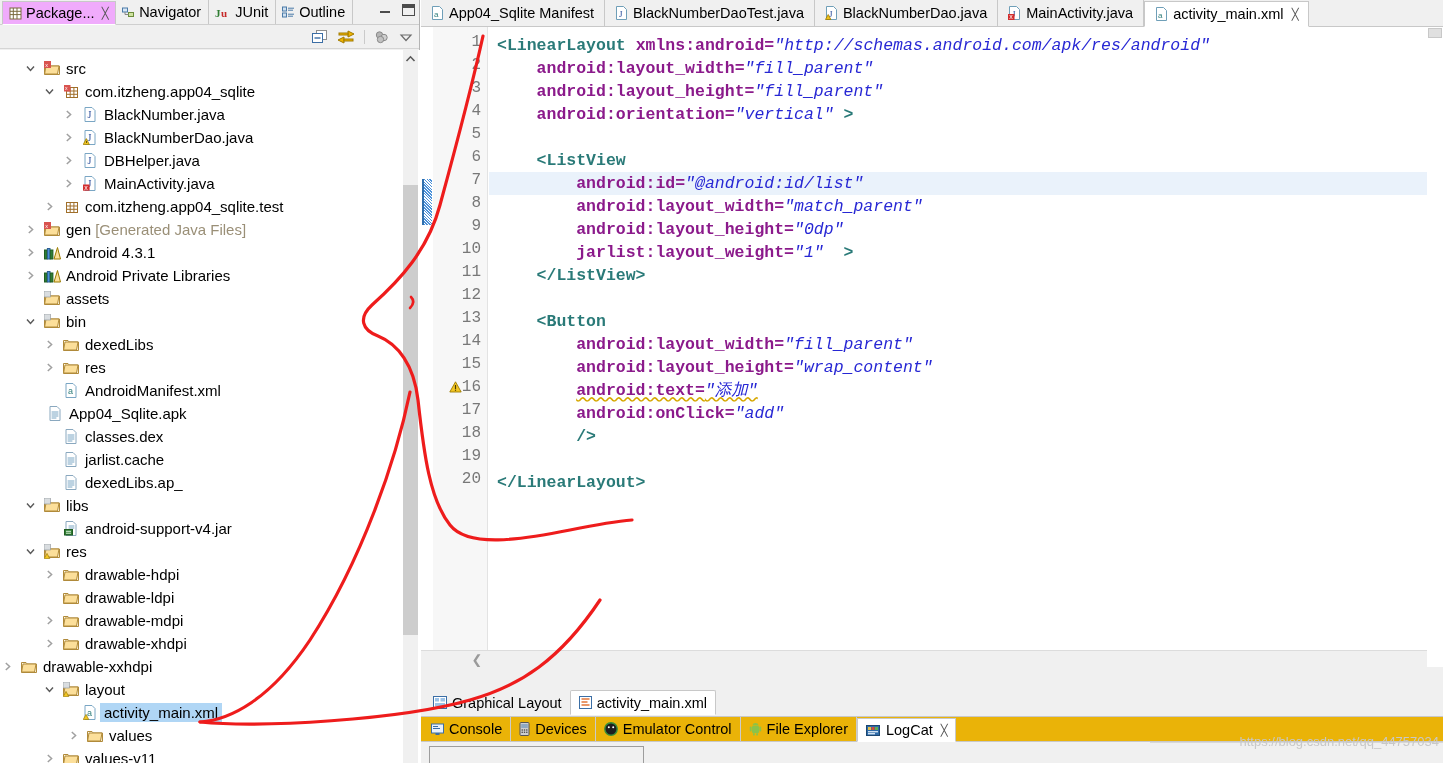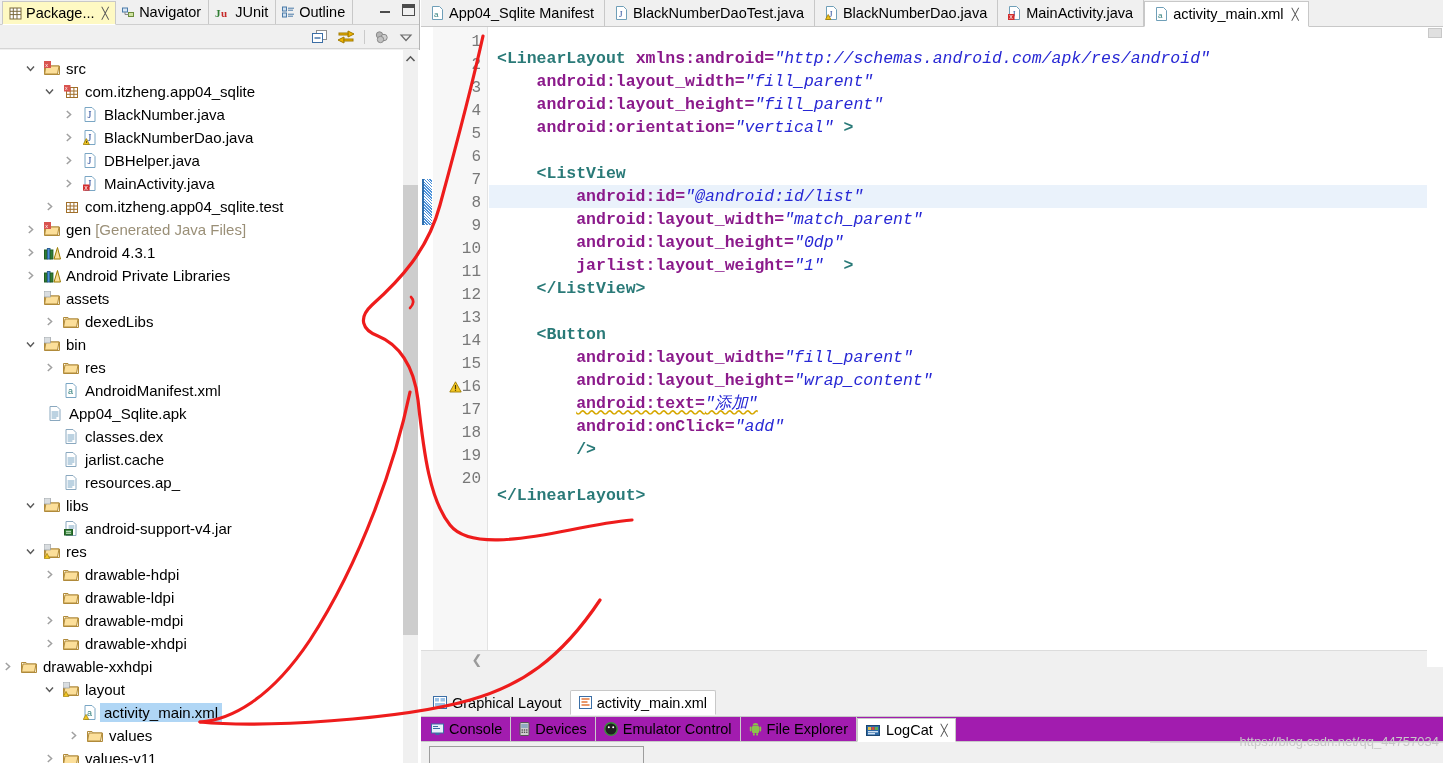--- a/index.html
+++ b/index.html
@@ -33,21 +33,21 @@
     display: flex; align-items: center; gap: 4px;
     height: 24px;
     padding: 0 7px 0 6px;
     font-size: 14.5px;
     color: #000;
     border-right: 1px solid #c8c8c8;
     white-space: nowrap;
     cursor: default;
   }
   .view-tab.active {
-    background: #fef9c3;
+    background: #f0abfc;
     border-top: 1px solid #c8c8c8;
     border-left: 1px solid #c8c8c8;
     border-right: 1px solid #c8c8c8;
     border-bottom: 1px solid #ffffff;
     margin-bottom: -1px;
     position: relative; z-index: 3;
   }
   .tab-close {
     font-size: 11px; color: #555; margin-left: 3px;
     transform: scale(1.05,1);
@@ -183,21 +183,21 @@
     font-size: 16px;
     color: #787878;
     line-height: 23px; height: 23px;
   }
   .warn-ic {
     position: absolute; left: 16px;
     width: 14px; height: 23px;
     line-height: 23px; font-size: 12px;
   }
   #code-lines {
-    position: absolute; left: 68px; top: 16px;
+    position: absolute; left: 68px; top: 3px;
     width: 954px; height: 640px;
   }
   .cl {
     position: absolute; left: 8px;
     height: 23px; line-height: 23px;
     font-family: "Liberation Mono", monospace;
     font-size: 16.5px;
     white-space: pre;
   }
   .hl-line {
@@ -250,21 +250,21 @@
     background: #ffffff;
     border: 1px solid #c8c8c8;
     border-bottom: 1px solid #ffffff;
     border-radius: 2px 2px 0 0;
   }
 
   
   #bottom-panel {
     position: absolute; left: 0; top: 716px;
     width: 1022px; height: 41px;
-    background: #a21caf;
+    background: #eab308;
     border-top: 1px solid #c8c8c8;
   }
   #bottom-tabbar {
     height: 25px; display: flex; align-items: flex-end;
     padding-left: 2px;
     border-bottom: 1px solid #c8c8c8;
   }
   .bt-tab {
     display: flex; align-items: center; gap: 5px;
     height: 24px; padding: 0 8px;
@@ -596,52 +596,52 @@
               <span class="ig">
                 <svg width="16" height="15" viewBox="0 0 16 15">
                   <path d="M0.5 3.5 L5 3.5 L6.3 5 L15.5 5 L15.5 13.5 L0.5 13.5 Z" fill="#fff7e0" stroke="#b08a3a"></path>
                   <path d="M2 5 L15 5 L13.5 13 L0.6 13 Z" fill="#fcdf9a" stroke="#b08a3a"></path>
                   <rect x="0" y="0" width="6.5" height="6" fill="#d9dde0" stroke="#8a8f94" stroke-width="0.6"></rect>
                 </svg>
               </span>
             </span>
             <span class="lbl">assets</span>
           </div>
-          <div class="tree-row" style="padding-left: 44px;">
-            <span class="twisty">
-              <svg width="11" height="11" viewBox="0 0 11 11">
-                <path d="M3.8 2 L7.6 5.5 L3.8 9" fill="none" stroke="#a0a0a0" stroke-width="1.5"></path>
-              </svg>
-            </span>
-            <span class="ic">
-              <span class="ig">
-                <svg width="16" height="14" viewBox="0 0 16 14">
-                  <path d="M0.5 2.5 L5 2.5 L6.3 4 L15.5 4 L15.5 12.5 L0.5 12.5 Z" fill="#fff7e0" stroke="#b08a3a"></path>
-                  <path d="M2 4 L15 4 L13.5 12 L0.6 12 Z" fill="#fcdf9a" stroke="#b08a3a"></path>
-                </svg>
-              </span>
-            </span>
-            <span class="lbl">dexedLibs</span>
-          </div>
           <div class="tree-row" style="padding-left: 25px;">
             <span class="twisty">
               <svg width="11" height="11" viewBox="0 0 11 11">
                 <path d="M2 3.6 L5.5 7.4 L9 3.6" fill="none" stroke="#5a5a5a" stroke-width="1.5"></path>
               </svg>
             </span>
             <span class="ic">
               <span class="ig">
                 <svg width="16" height="15" viewBox="0 0 16 15">
                   <path d="M0.5 3.5 L5 3.5 L6.3 5 L15.5 5 L15.5 13.5 L0.5 13.5 Z" fill="#fff7e0" stroke="#b08a3a"></path>
                   <path d="M2 5 L15 5 L13.5 13 L0.6 13 Z" fill="#fcdf9a" stroke="#b08a3a"></path>
                   <rect x="0" y="0" width="6.5" height="6" fill="#d9dde0" stroke="#8a8f94" stroke-width="0.6"></rect>
                 </svg>
               </span>
             </span>
             <span class="lbl">bin</span>
+          </div>
+          <div class="tree-row" style="padding-left: 44px;">
+            <span class="twisty">
+              <svg width="11" height="11" viewBox="0 0 11 11">
+                <path d="M3.8 2 L7.6 5.5 L3.8 9" fill="none" stroke="#a0a0a0" stroke-width="1.5"></path>
+              </svg>
+            </span>
+            <span class="ic">
+              <span class="ig">
+                <svg width="16" height="14" viewBox="0 0 16 14">
+                  <path d="M0.5 2.5 L5 2.5 L6.3 4 L15.5 4 L15.5 12.5 L0.5 12.5 Z" fill="#fff7e0" stroke="#b08a3a"></path>
+                  <path d="M2 4 L15 4 L13.5 12 L0.6 12 Z" fill="#fcdf9a" stroke="#b08a3a"></path>
+                </svg>
+              </span>
+            </span>
+            <span class="lbl">dexedLibs</span>
           </div>
           <div class="tree-row" style="padding-left: 44px;">
             <span class="twisty">
               <svg width="11" height="11" viewBox="0 0 11 11">
                 <path d="M3.8 2 L7.6 5.5 L3.8 9" fill="none" stroke="#a0a0a0" stroke-width="1.5"></path>
               </svg>
             </span>
             <span class="ic">
               <span class="ig">
                 <svg width="16" height="14" viewBox="0 0 16 14">
@@ -715,21 +715,21 @@
               <span class="ig">
                 <svg width="14" height="15" viewBox="0 0 14 15">
                   <path d="M2 0.5 H9 L12 3.5 V14.5 H2 Z" fill="#ffffff" stroke="#8aa8bf"></path>
                   <line x1="3.6" y1="6" x2="10.4" y2="6" stroke="#7aa6c4"></line>
                   <line x1="3.6" y1="8" x2="10.4" y2="8" stroke="#7aa6c4"></line>
                   <line x1="3.6" y1="10" x2="10.4" y2="10" stroke="#7aa6c4"></line>
                   <line x1="3.6" y1="12" x2="8.4" y2="12" stroke="#7aa6c4"></line>
                 </svg>
               </span>
             </span>
-            <span class="lbl">resources.ap_</span>
+            <span class="lbl">dexedLibs.ap_</span>
           </div>
           <div class="tree-row" style="padding-left: 25px;">
             <span class="twisty">
               <svg width="11" height="11" viewBox="0 0 11 11">
                 <path d="M2 3.6 L5.5 7.4 L9 3.6" fill="none" stroke="#5a5a5a" stroke-width="1.5"></path>
               </svg>
             </span>
             <span class="ic">
               <span class="ig">
                 <svg width="16" height="15" viewBox="0 0 16 15">

